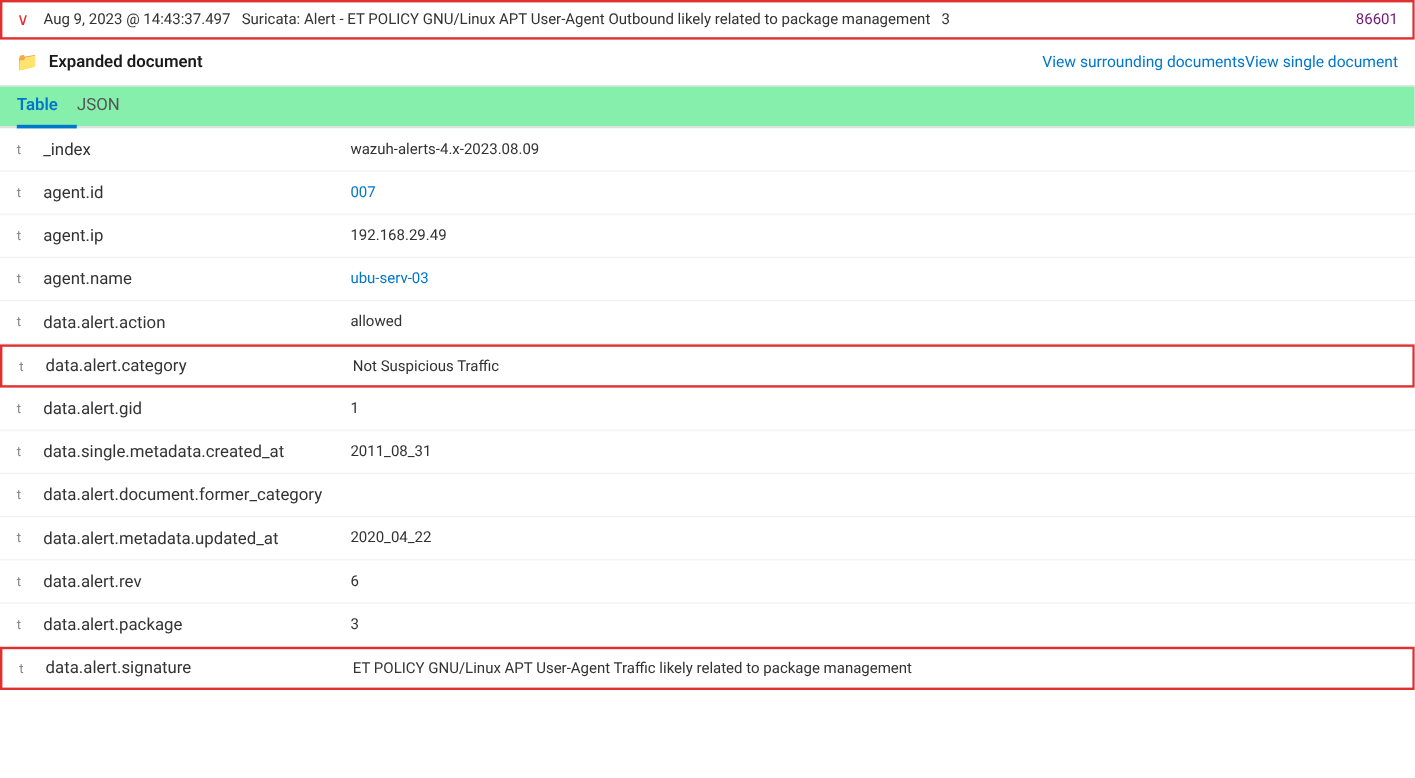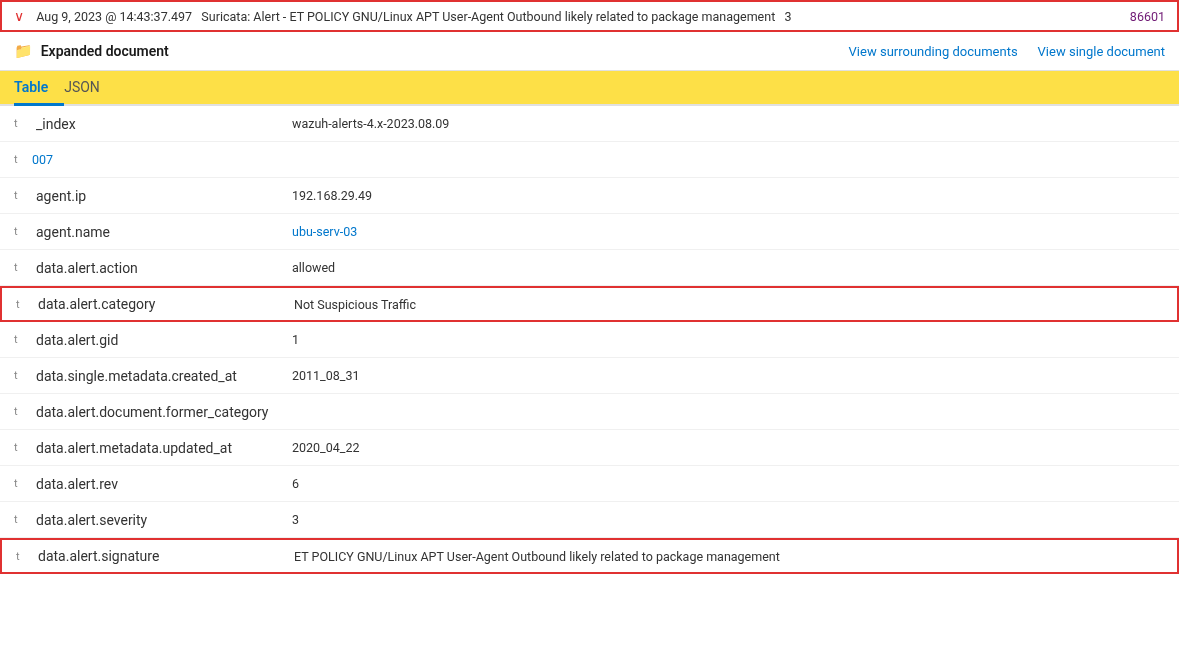--- a/index.html
+++ b/index.html
@@ -57,35 +57,34 @@
       font-weight: 600;
       color: #1a1a1a;
       flex: 1;
     }
     .expanded-title .folder-icon {
       font-size: 15px;
       color: #555;
     }
     .header-actions {
       display: flex;
-      gap: 20px;
     }
     .header-link {
       color: #0077cc;
       font-size: 13px;
       cursor: pointer;
       text-decoration: none;
     }
 
     
     .tabs {
       display: flex;
       border-bottom: 2px solid #e0e0e0;
       padding: 0 14px;
-      background: #fde047;
+      background: #86efac;
     }
     .tab {
       padding: 8px 16px 8px 0;
       font-size: 14px;
       cursor: pointer;
       color: #555;
       border-bottom: 3px solid transparent;
       margin-bottom: -2px;
     }
     .tab.active {
@@ -164,20 +163,21 @@
 </div>
 
 <div class="table-content" id="table-content">
 <div class="table-row">
       <span class="row-icon">t</span>
       <span class="row-key">_index</span>
       <span class="row-value">wazuh-alerts-4.x-2023.08.09</span>
     </div>
     <div class="table-row">
       <span class="row-icon">t</span>
+      <span class="row-key">agent.id</span>
       <span class="row-value link">007</span>
     </div>
     <div class="table-row">
       <span class="row-icon">t</span>
       <span class="row-key">agent.ip</span>
       <span class="row-value">192.168.29.49</span>
     </div>
     <div class="table-row">
       <span class="row-icon">t</span>
       <span class="row-key">agent.name</span>
@@ -212,21 +212,21 @@
       <span class="row-key">data.alert.metadata.updated_at</span>
       <span class="row-value">2020_04_22</span>
     </div>
     <div class="table-row">
       <span class="row-icon">t</span>
       <span class="row-key">data.alert.rev</span>
       <span class="row-value">6</span>
     </div>
     <div class="table-row">
       <span class="row-icon">t</span>
-      <span class="row-key">data.alert.severity</span>
+      <span class="row-key">data.alert.package</span>
       <span class="row-value">3</span>
     </div>
     <div class="table-row highlighted">
       <span class="row-icon">t</span>
       <span class="row-key">data.alert.signature</span>
-      <span class="row-value">ET POLICY GNU/Linux APT User-Agent Outbound likely related to package management</span>
+      <span class="row-value">ET POLICY GNU/Linux APT User-Agent Traffic likely related to package management</span>
     </div>
   </div>
 
 </body></html>

